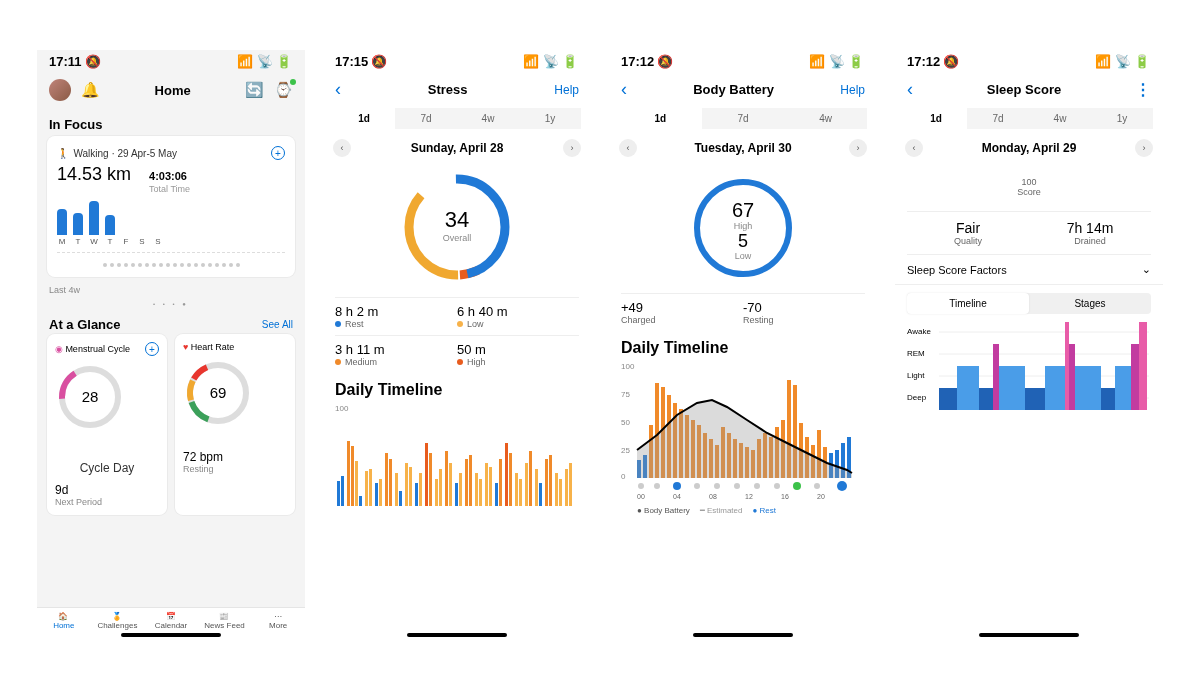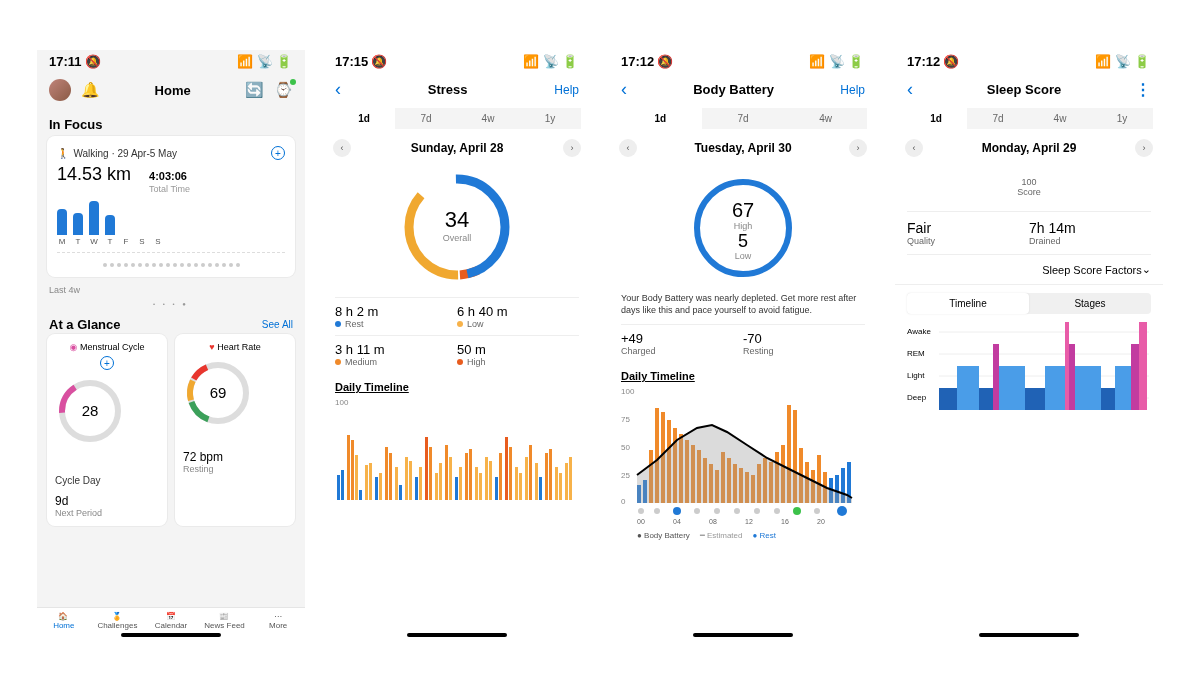--- a/index.html
+++ b/index.html
@@ -37,52 +37,52 @@
   .bars { display:flex; align-items:flex-end; gap:6px; margin-top:6px; height:36px; padding-bottom:2px; }
   .bars .bar { width:10px; background:#2079d6; border-radius:4px 4px 0 0; }
   .dots-row { display:flex; gap:3px; justify-content:center; margin-top:6px;}
   .dots-row .d { width:4px; height:4px; border-radius:50%; background:#ccc;}
   .last4w { font-size:9px; color:#888; margin:2px 12px 6px;}
   .page-dots { text-align:center; font-size:6px; letter-spacing:3px; color:#999; margin:4px 0;}
   .glance-h { display:flex; justify-content:space-between; align-items:center; padding:6px 12px 2px;}
   .see-all { color:#0070d6; font-size:10px;}
   .glance-row { display:flex; gap:8px; margin:0 10px;}
   .glance-card { flex:1; background:#fff; border-radius:8px; padding:8px; box-shadow:0 0 0 1px #eaeaea; }
-  .glance-card .hdr { display:flex; align-items:center; gap:4px; font-size:9px; font-weight:500; justify-content:space-between;flex-direction:column;}
+  .glance-card .hdr { display:flex; align-items:center; gap:4px; font-size:9px; font-weight:500; justify-content:space-between;}
   .ring-wrap { display:flex; justify-content:flex-start; margin:6px 0 4px;}
-  .ring-lbl { text-align:left; font-size:10px; color:#333;margin-top:29px;}
+  .ring-lbl { text-align:center; font-size:12px; color:#333;margin-top:29px;}
   .glance-btm { margin-top:8px; font-size:9px;}
   .glance-btm .l1 { font-size:12px; font-weight:400;}
   .glance-btm .l2 { color:#888; font-size:9px;}
   .tab-bar { position:absolute; bottom:0; left:0; right:0; display:flex; background:#fff; border-top:1px solid #e5e5e5; padding:4px 0 10px; }
   .tab-bar .ti { flex:1; text-align:center; font-size:8px; color:#555;}
   .tab-bar .ti.active { color:#0070d6;}
   .home-indicator { position:absolute; bottom:3px; left:50%; transform:translateX(-50%); width:100px; height:4px; background:#000; border-radius:2px;}
   .home-indicator.up { bottom:3px; }
   .score-ring { display:flex; justify-content:center; margin:4px 0 10px;}
   .desc { font-size:9px; padding:0 12px 8px; line-height:1.3; color:#333;}
   .stat-grid { display:flex; flex-wrap:wrap; padding:0 12px;}
   .stat-cell { width:50%; border-top:1px solid #eee; padding:6px 0;}
   .stat-cell .v { font-size:13px;}
   .stat-cell .sub { font-size:9px; color:#666; display:flex; align-items:center; gap:4px;}
   .dot { width:6px; height:6px; border-radius:50%; display:inline-block;}
-  .section-sub { font-weight:600; font-size:11px; padding:8px 12px 0;text-decoration:underline;}
+  .section-sub { font-weight:600; font-size:16px; padding:8px 12px 0;}
   .timeline-chart { padding:0 10px; margin-top:2px;}
   .bb-ring { display:flex; justify-content:center; margin:10px 0;}
   .sleep-score { text-align:center; margin:14px 0;}
   .sleep-score .big { font-size:26px; font-weight:400;}
   .sleep-score .den { font-size:9px; color:#666;}
   .sleep-score .lbl { font-size:9px; color:#666;}
   .sleep-stats { display:flex; border-top:1px solid #eee; border-bottom:1px solid #eee; margin:0 12px;}
-  .sleep-stats > div { flex:1; padding:8px 0;}
+  .sleep-stats > div { flex:1; padding:8px 0;text-align:center;}
   .sleep-stats .v { font-size:14px;}
   .sleep-stats .l { font-size:9px; color:#666;}
   .info-box { background:#f4f4f4; margin:8px 12px; padding:8px; font-size:9px; line-height:1.3;}
   .info-box .h { font-weight:600; margin-bottom:3px;}
-  .factors-row { display:flex; justify-content:flex-end; align-items:center; padding:8px 12px; font-size:11px; border-bottom:1px solid #eee;}
+  .factors-row { display:flex; justify-content:space-between; align-items:center; padding:8px 12px; font-size:11px; border-bottom:1px solid #eee;}
   .seg-tabs { display:flex; margin:8px 12px; background:#f0f0f0; border-radius:4px; font-size:10px;}
   .seg-tabs span { flex:1; text-align:center; padding:5px;}
   .seg-tabs span.active { background:#fff; border-radius:4px; box-shadow:0 0 2px rgba(0,0,0,0.1);}
   .sleep-chart { padding:0 12px;}
   .y-label { font-size:8px; color:#888;}
   .menu-dots { color:#0070d6; font-size:16px; font-weight:bold;}
 </style>
 </head>
 <body>
 
@@ -355,21 +355,20 @@
   </div>
   <div class="bb-ring">
     <svg width="110" height="110">
       <circle cx="55" cy="55" r="46" fill="none" stroke="#2079d6" stroke-width="6"></circle>
       <text x="55" y="44" text-anchor="middle" font-size="20">67</text>
       <text x="55" y="56" text-anchor="middle" font-size="9" fill="#888">High</text>
       <text x="55" y="74" text-anchor="middle" font-size="18">5</text>
       <text x="55" y="86" text-anchor="middle" font-size="9" fill="#888">Low</text>
     </svg>
   </div>
-  <div class="desc">Your Body Battery was nearly depleted. Get more rest after days like this and pace yourself to avoid fatigue.</div>
   <div class="stat-grid">
     <div class="stat-cell">
           <div class="v">+49</div>
           <div class="sub">Charged</div>
         </div>
     <div class="stat-cell">
           <div class="v">-70</div>
           <div class="sub">Resting</div>
         </div>
   </div>

